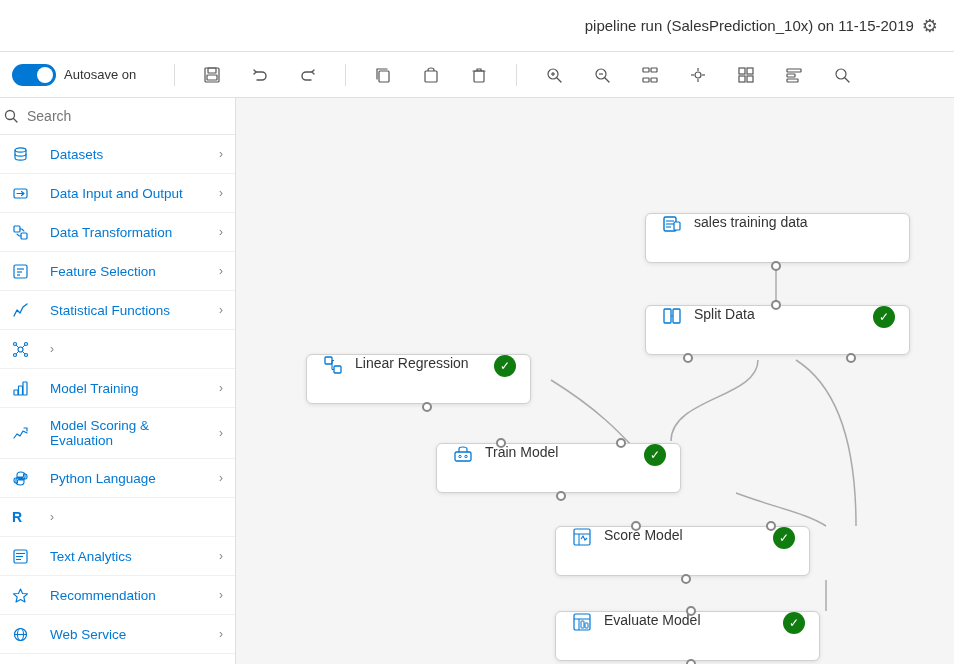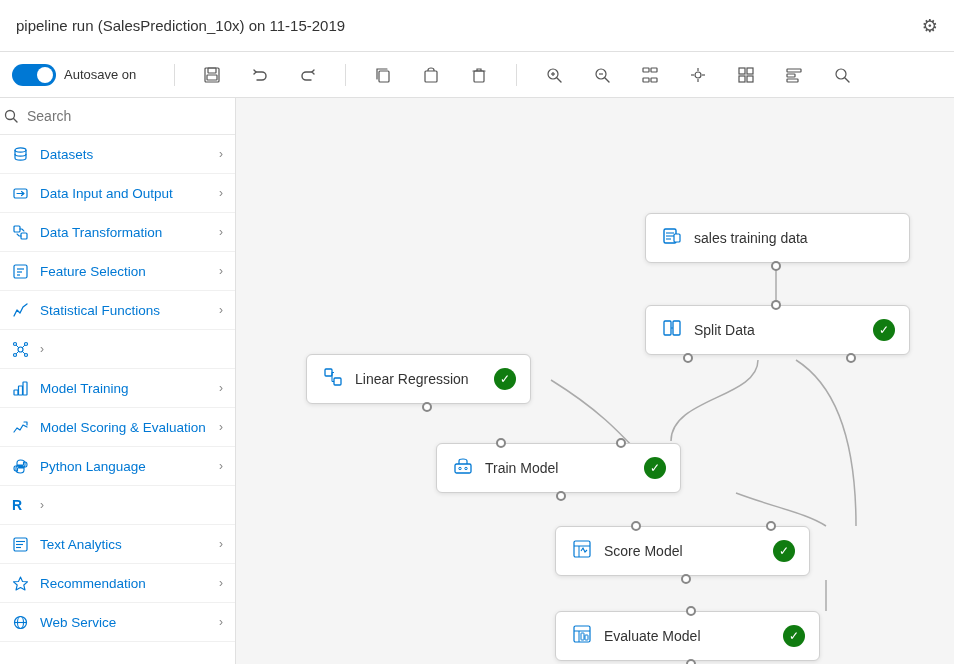--- a/index.html
+++ b/index.html
@@ -1,49 +1,49 @@
 <!DOCTYPE html>
 <html><head>
   <meta charset="utf-8">
   <style>
     * { box-sizing: border-box; margin: 0; padding: 0; }
     body { font-family: 'Segoe UI', Arial, sans-serif; font-size: 14px; background: #fff; display: flex; flex-direction: column; height: 664px; width: 954px; overflow: hidden; }
 
     
-    .header { display: flex; align-items: center; justify-content: space-between; border-bottom: 1px solid #e0e0e0; padding: 8px 16px; height: 52px; position: relative; background: #fff; }
+    .header { display: flex; align-items: center; justify-content: flex-end; border-bottom: 1px solid #e0e0e0; padding: 8px 16px; height: 52px; position: relative; background: #fff; }
     .header-title { font-size: 15px; color: #333; font-weight: 400; }
     .header-settings { margin-left: 8px; cursor: pointer; color: #555; font-size: 18px; }
 
     
     .toolbar { display: flex; align-items: center; padding: 6px 12px; border-bottom: 1px solid #e0e0e0; background: #fff; height: 46px; gap: 18px; }
     .toolbar-toggle { display: flex; align-items: center; gap: 8px; margin-right: 16px; }
     .toggle-switch { width: 44px; height: 22px; background: #0078d4; border-radius: 11px; position: relative; cursor: pointer; }
     .toggle-switch::after { content: ''; position: absolute; right: 3px; top: 3px; width: 16px; height: 16px; background: #fff; border-radius: 50%; }
     .toggle-label { font-size: 13px; color: #333; }
     .toolbar-btn { width: 30px; height: 30px; display: flex; align-items: center; justify-content: center; cursor: pointer; border: none; background: transparent; border-radius: 3px; color: #444; font-size: 16px; }
     .toolbar-sep { width: 1px; height: 22px; background: #ddd; margin: 0 4px; }
 
     
     .main { display: flex; flex: 1; overflow: hidden; }
 
     
     .sidebar { width: 236px; min-width: 236px; border-right: 1px solid #e0e0e0; overflow-y: auto; background: #fff; }
     .search-box { display: flex; align-items: flex-start; padding: 10px 3px; border-bottom: 1px solid #e8e8e8; gap: 8px; }
     .search-icon { color: #666; font-size: 14px; }
     .search-input { border: none; outline: none; font-size: 14px; color: #333; flex: 1; background: transparent; }
-    .sidebar-item { display: flex; align-items: center; padding: 10px 12px; cursor: pointer; border-bottom: 1px solid #f0f0f0; gap: 10px; }
+    .sidebar-item { display: flex; align-items: center; padding: 10px 12px; cursor: pointer; border-bottom: 1px solid #f0f0f0; gap: 20px; }
     .sidebar-item-icon { width: 18px; height: 18px; display: flex; align-items: center; justify-content: color: #0078d4; font-size: 16px; color: #0078d4; }
     .sidebar-item-label { flex: 1; color: #0078d4; font-size: 13.5px; }
     .sidebar-item-arrow { color: #888; font-size: 12px; }
 
     
     .canvas { flex: 1; background: #f5f5f5; position: relative; overflow: hidden; }
 
     
-    .node { position: absolute; background: #fff; border: 1px solid #d0d0d0; border-radius: 6px; display: flex; align-items: center; padding: 0 14px; gap: 10px; height: 50px; box-shadow: 0 1px 4px rgba(0,0,0,0.1); }
+    .node { position: absolute; background: #fff; border: 1px solid #d0d0d0; border-radius: 6px; display: flex; padding: 0 14px; gap: 10px; height: 50px; box-shadow: 0 1px 4px rgba(0,0,0,0.1); }
     .node-icon { font-size: 18px; color: #0078d4; width: 24px; text-align: center; }
     .node-label { font-size: 14px; color: #333; white-space: nowrap; }
     .node-check { margin-left: auto; }
     .check-green { width: 22px; height: 22px; background: #107c10; border-radius: 50%; display: flex; align-items: center; justify-content: center; color: #fff; font-size: 12px; }
 
     
     .dot { position: absolute; width: 10px; height: 10px; background: #fff; border: 2px solid #888; border-radius: 50%; }
 
     
     .canvas-svg { position: absolute; top: 0; left: 0; width: 100%; height: 100%; pointer-events: none; }

